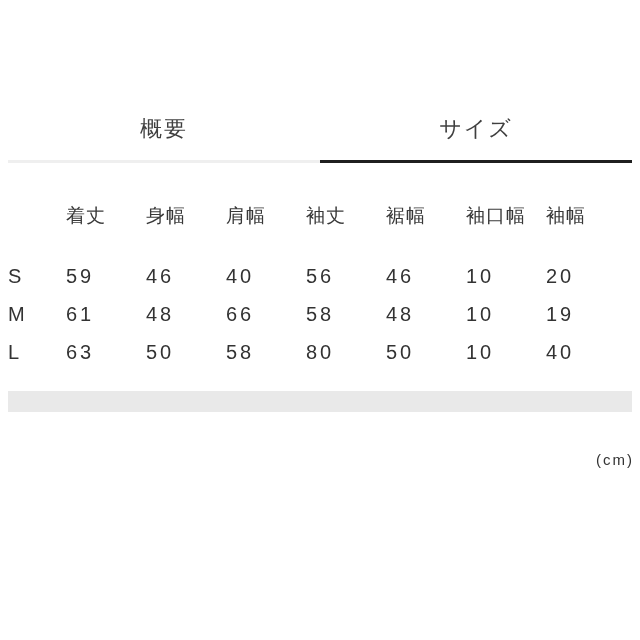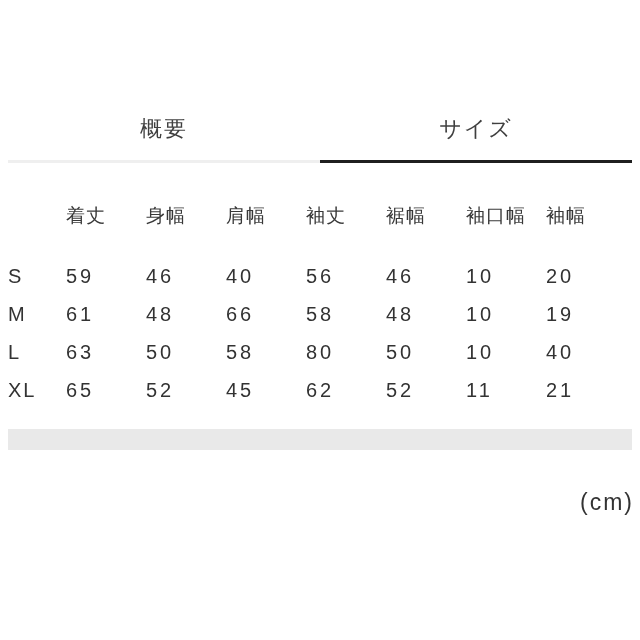--- a/index.html
+++ b/index.html
@@ -69,21 +69,21 @@
   .scrollbar {
     margin: 20px 8px 0 8px;
     height: 21px;
     background: var(--scrollbar-color, #e9e9e9);
   }
 
   
   .unit-row {
     margin: 39px 6px 0 0;
     text-align: right;
-    font-size: 23px;
+    font-size: 15px;
     letter-spacing: 2px;
     color: #333333;
     padding-left: 7px;
   }
 </style>
 </head>
 <body>
 
 <div class="tabs">
   <div class="tab">概要</div>
@@ -137,28 +137,18 @@
     <tr>
       <td class="size-label">L</td>
       <td>63</td>
       <td>50</td>
       <td>58</td>
       <td>80</td>
       <td>50</td>
       <td>10</td>
       <td>40</td>
     </tr>
-    <tr>
-      <td class="size-label">XL</td>
-      <td>65</td>
-      <td>52</td>
-      <td>45</td>
-      <td>62</td>
-      <td>52</td>
-      <td>11</td>
-      <td>21</td>
-    </tr>
   </tbody>
 </table>
 
 <div class="scrollbar"></div>
 
 <div class="unit-row">(cm)</div>
 
 </body></html>

